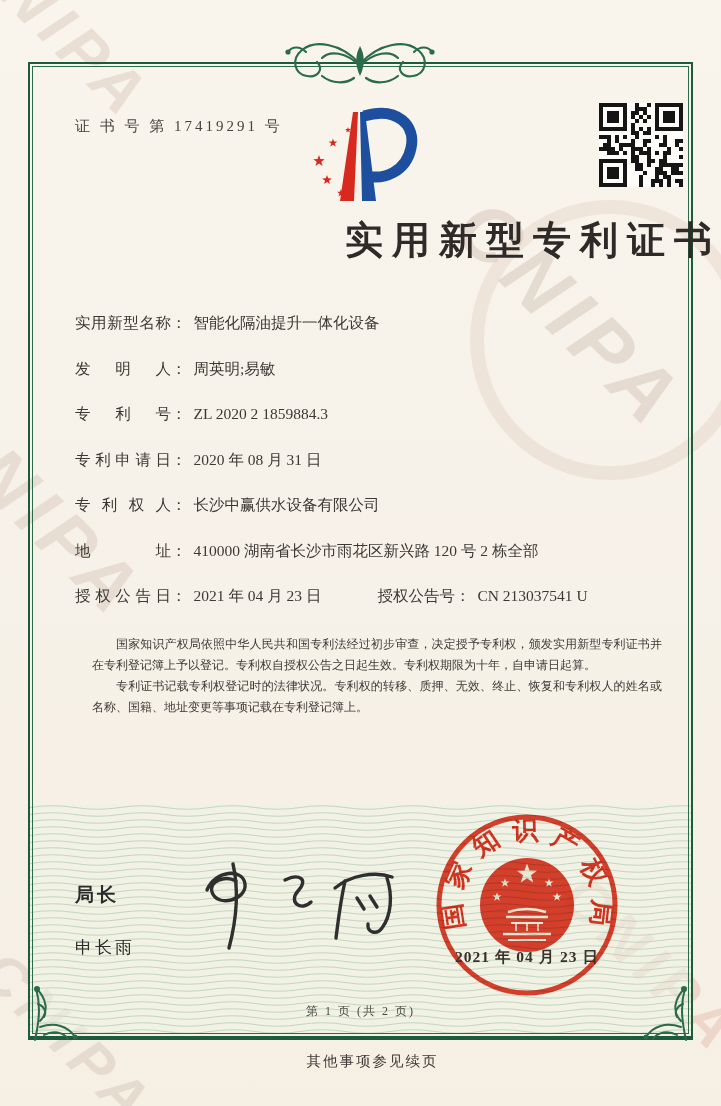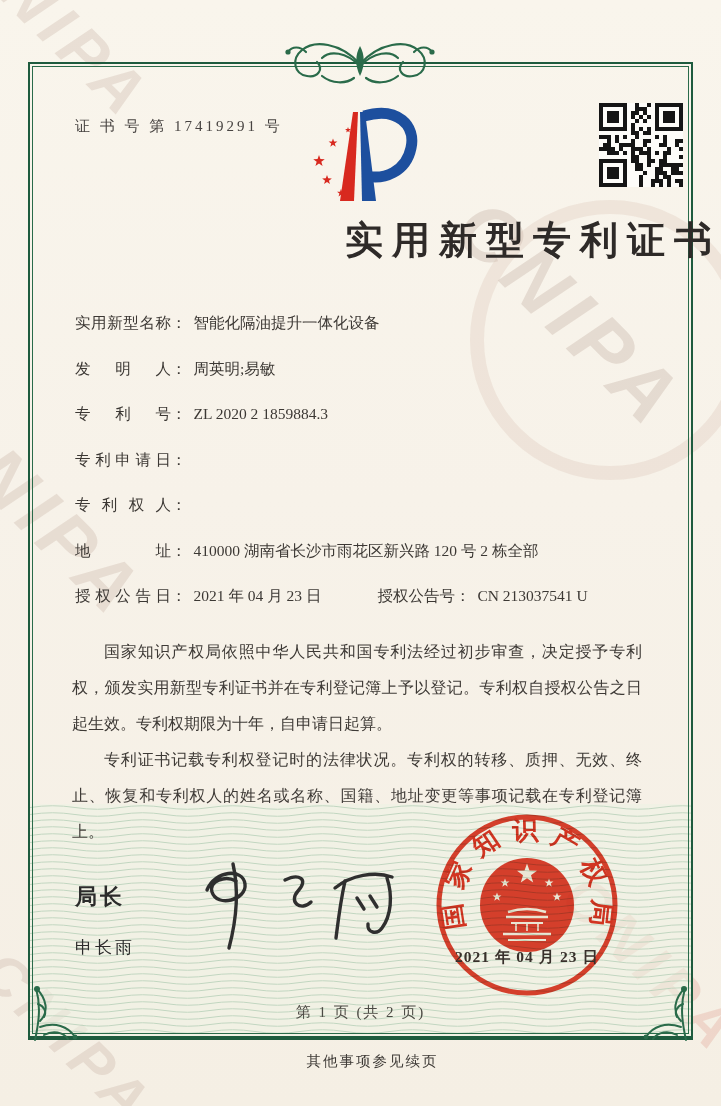--- a/index.html
+++ b/index.html
@@ -40,35 +40,35 @@
 
   
   .fields{position:absolute;left:75px;top:309px;width:578px;z-index:5;font-size:15.5px;}
   .row{display:flex;line-height:28px;margin-bottom:17.5px;white-space:nowrap;}
   .lbl{flex:none;width:96px;text-align:justify;text-align-last:justify;}
   .colon{flex:none;}
   .val{margin-left:7px;}
   .field2{display:flex;margin-left:56px;}
 
   
-  .paras{position:absolute;left:72px;top:634px;width:570px;z-index:5;font-size:16px;
-         line-height:36px;color:#3e3a36;text-align:justify;}
+  .paras{position:absolute;left:92px;top:634px;width:570px;z-index:5;font-size:12px;
+         line-height:21px;color:#3e3a36;text-align:justify;}
   .paras p{margin:0;text-indent:2em;}
 
   
   .signer-title{position:absolute;left:75px;top:882px;z-index:5;font-family:Liberation Mono, monospace;
-                font-size:22px;font-weight:700;letter-spacing:3px;color:#2b2b2b;}
+                font-size:19px;font-weight:700;letter-spacing:3px;color:#2b2b2b;}
   .signer-name{position:absolute;left:75px;top:916px;z-index:5;font-family:"Liberation Sans","DejaVu Sans",sans-serif;
                font-size:17px;font-weight:400;letter-spacing:3px;color:#2b2b2b;margin-top:20px;}
   .signature{position:absolute;left:185px;top:856px;z-index:5;}
   .seal{position:absolute;left:432px;top:810px;z-index:6;mix-blend-mode:multiply;}
   .seal-date{position:absolute;left:438px;top:947px;width:178px;z-index:7;text-align:center;
              font-size:15.5px;letter-spacing:1px;color:#38302b;font-weight:bold;}
   .page-info{position:absolute;left:0;right:0;top:1003px;z-index:5;text-align:center;
-             font-size:15px;letter-spacing:2px;color:#4c4a44;}
+             font-size:12px;letter-spacing:2px;color:#4c4a44;}
   .note{position:absolute;left:0;right:0;top:1052px;z-index:5;text-align:center;
         font-size:14.5px;letter-spacing:2px;color:#3e3a36;padding-left:24px;}
 </style>
 </head>
 <body>
 
 <div id="page">
 
   <div class="wm wm-1">CNIPA</div>
   <div class="wm wm-2">CNIPA</div>
@@ -298,24 +298,26 @@
         <span class="val">周英明;易敏</span>
     </div>
     <div class="row">
       <span class="lbl">专利号</span>
         <span class="colon">：</span>
         <span class="val">ZL 2020 2 1859884.3</span>
     </div>
     <div class="row">
       <span class="lbl">专利申请日</span>
         <span class="colon">：</span>
+        <span class="val">2020 年 08 月 31 日</span>
     </div>
     <div class="row">
       <span class="lbl">专利权人</span>
         <span class="colon">：</span>
+        <span class="val">长沙中赢供水设备有限公司</span>
     </div>
     <div class="row">
       <span class="lbl">地址</span>
         <span class="colon">：</span>
         <span class="val">410000 湖南省长沙市雨花区新兴路 120 号 2 栋全部</span>
     </div>
     <div class="row">
       <span class="lbl">授权公告日</span>
         <span class="colon">：</span>
         <span class="val">2021 年 04 月 23 日</span>

